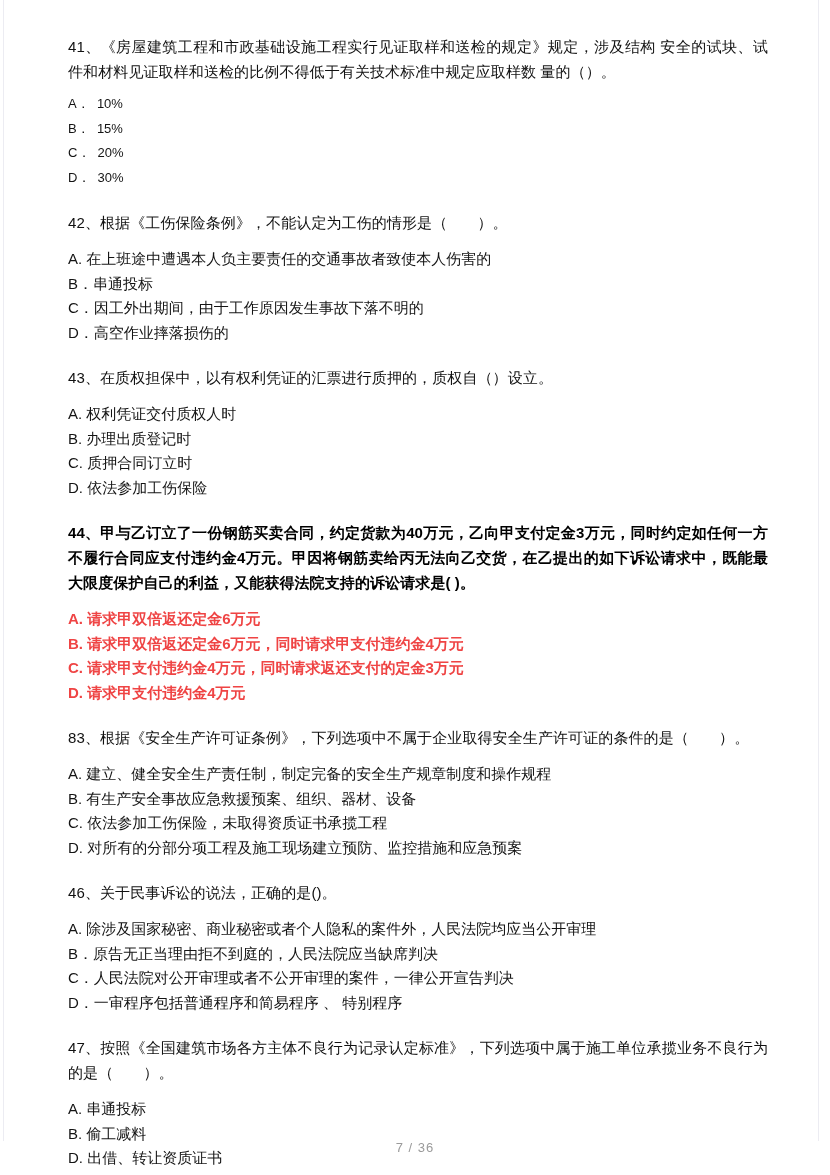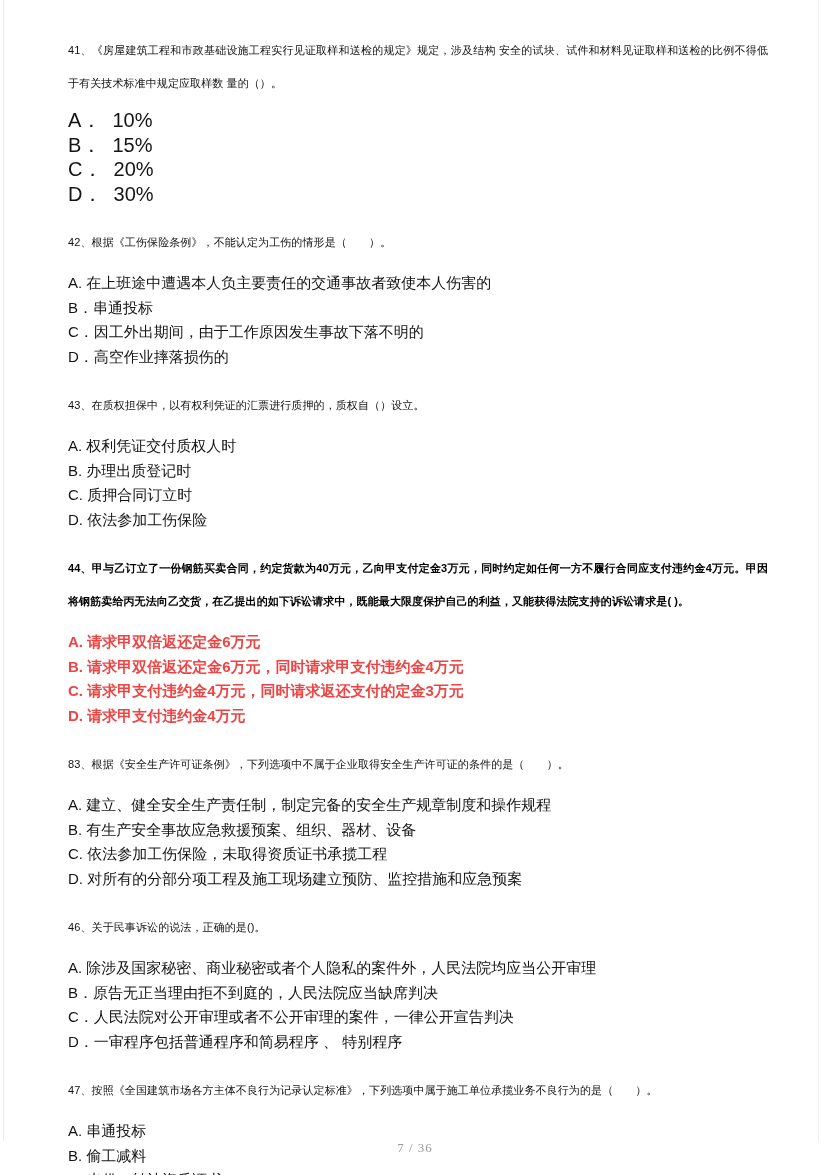--- a/index.html
+++ b/index.html
@@ -37,22 +37,22 @@
     top: 34px;
     width: 700px;
   }
 
   .qblock {
     margin-bottom: 20px;
   }
   .qblock:last-of-type { margin-bottom: 0; }
 
   .stem {
-    font-size: 11px;
-    line-height: 33px;
+    font-size: 15px;
+    line-height: 25px;
     color: #111111;
     text-align: justify;
     letter-spacing: 0.1px;
   }
   .stem.bold {
     font-weight: bold;
     color: #000000;
   }
 
   .opts {
@@ -63,33 +63,33 @@
     line-height: 24.5px;
     color: #141414;
     white-space: pre;
   }
   .opt.bold {
     font-weight: bold;
     color: #ef4444;
   }
   
   .opts.wide .opt {
-    font-size: 20px;
+    font-size: 13px;
     line-height: 24.5px;
   }
   
   .opts.gap { margin-top: 8px; }
 
   .footer {
     position: absolute;
     left: 0;
     top: 1140px;
     width: 830px;
     text-align: center;
-    font-family: Liberation Serif, serif;
+    font-family: Liberation Sans, sans-serif;
     font-size: 13px;
     color: #9a9a9a;
     letter-spacing: 1px;
   }
 </style>
 </head>
 <body>
 
 <div class="page">
 

